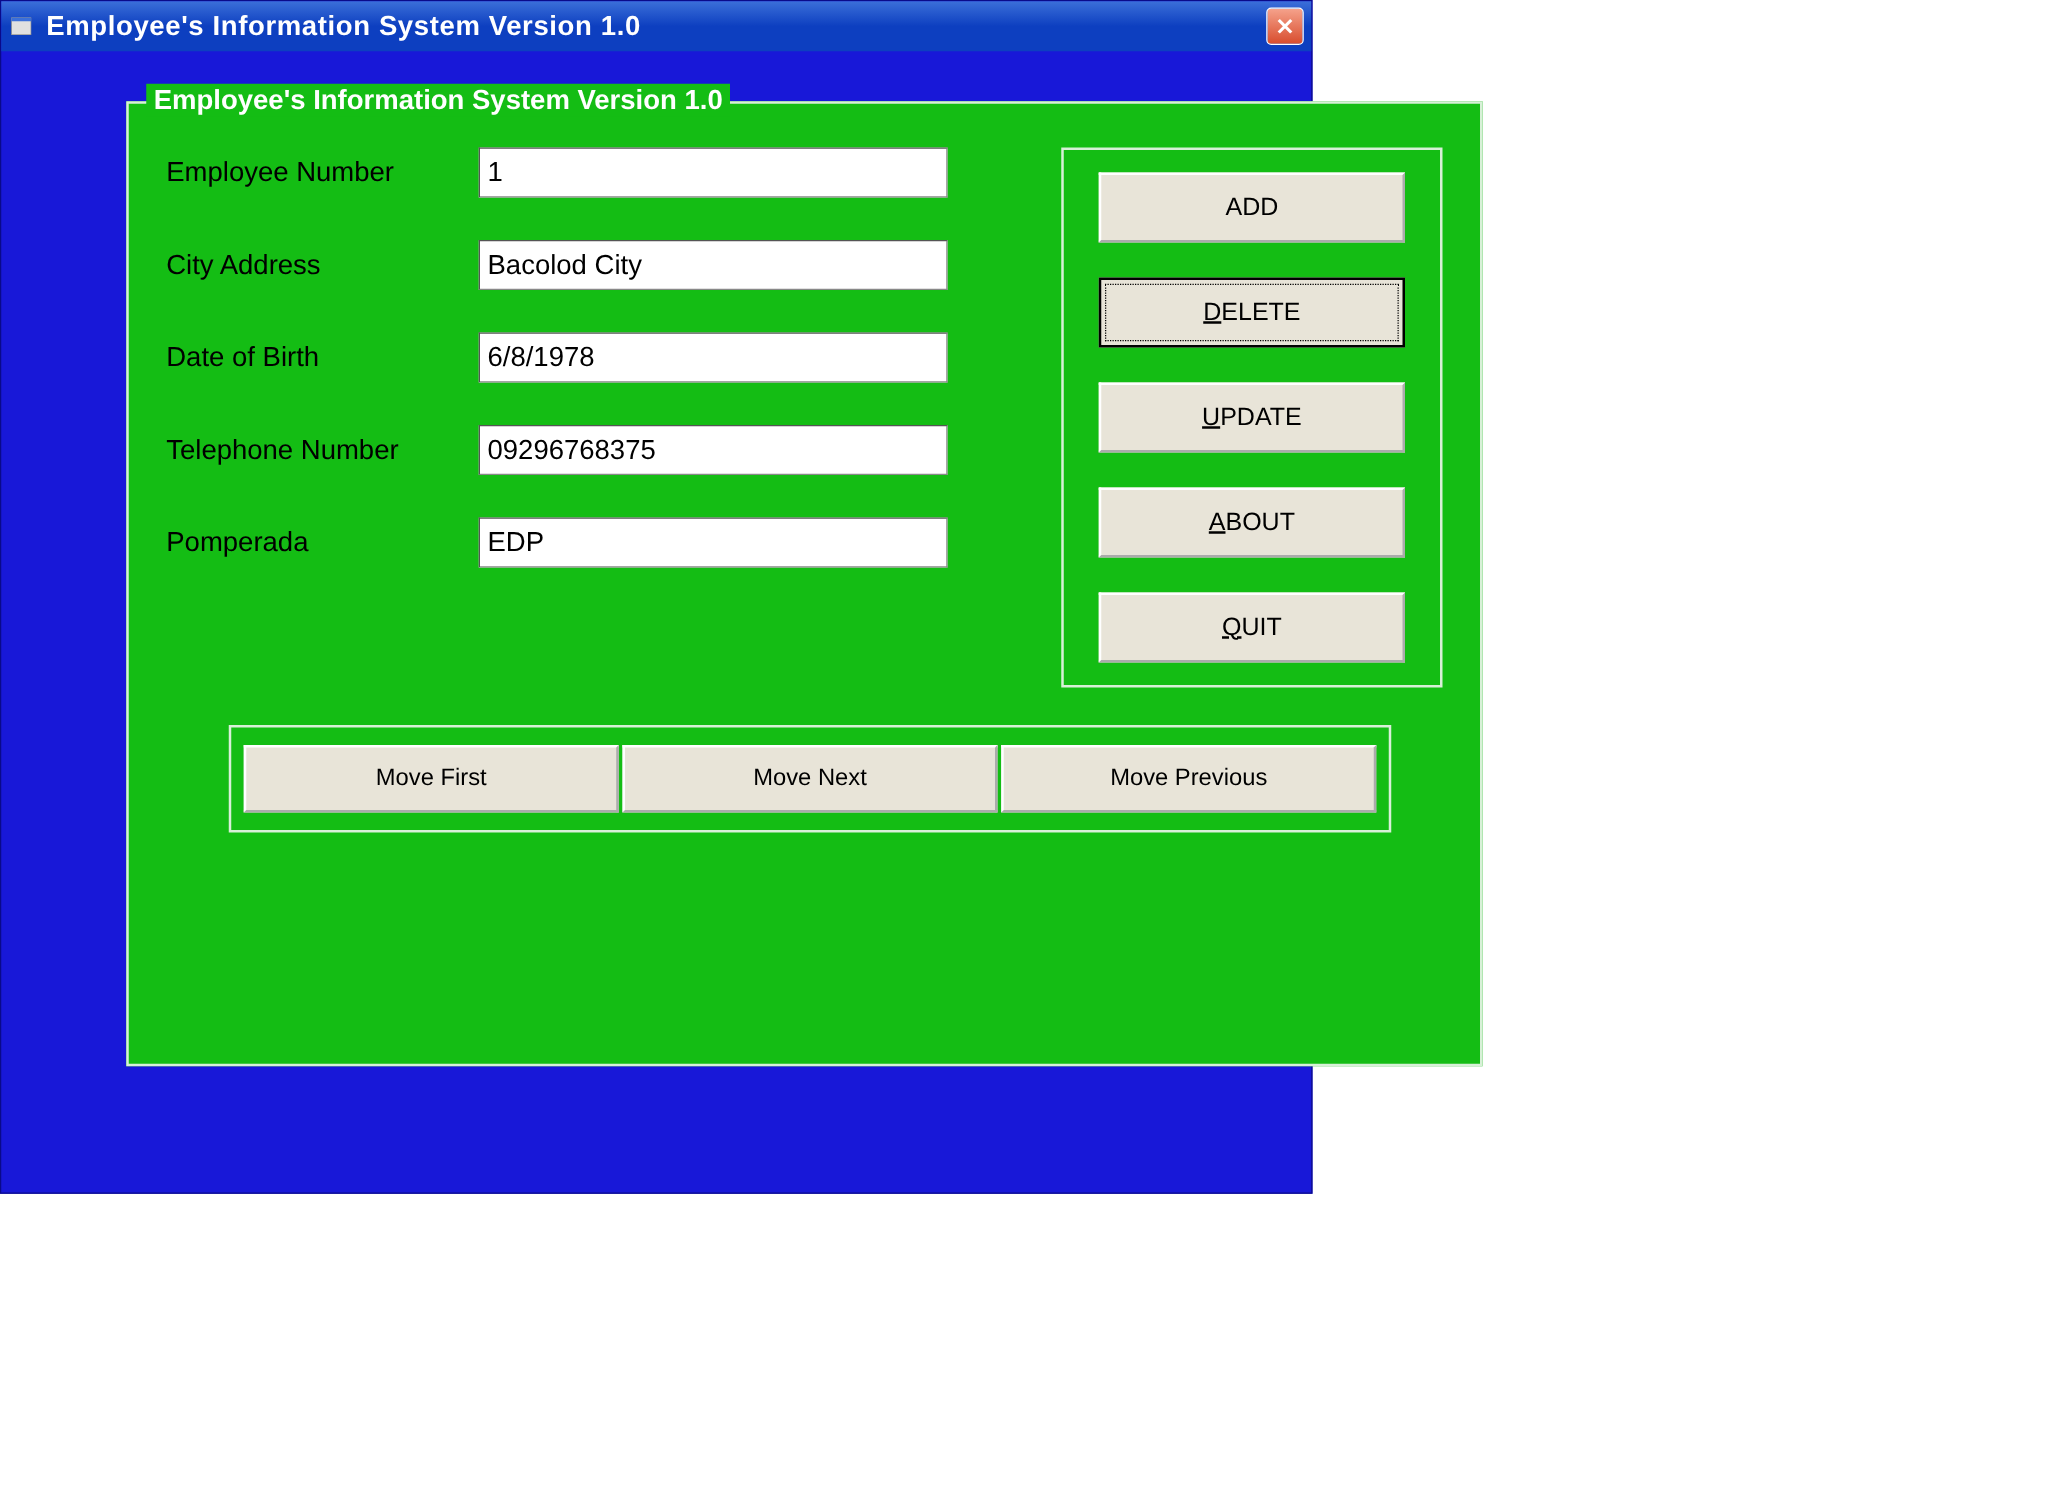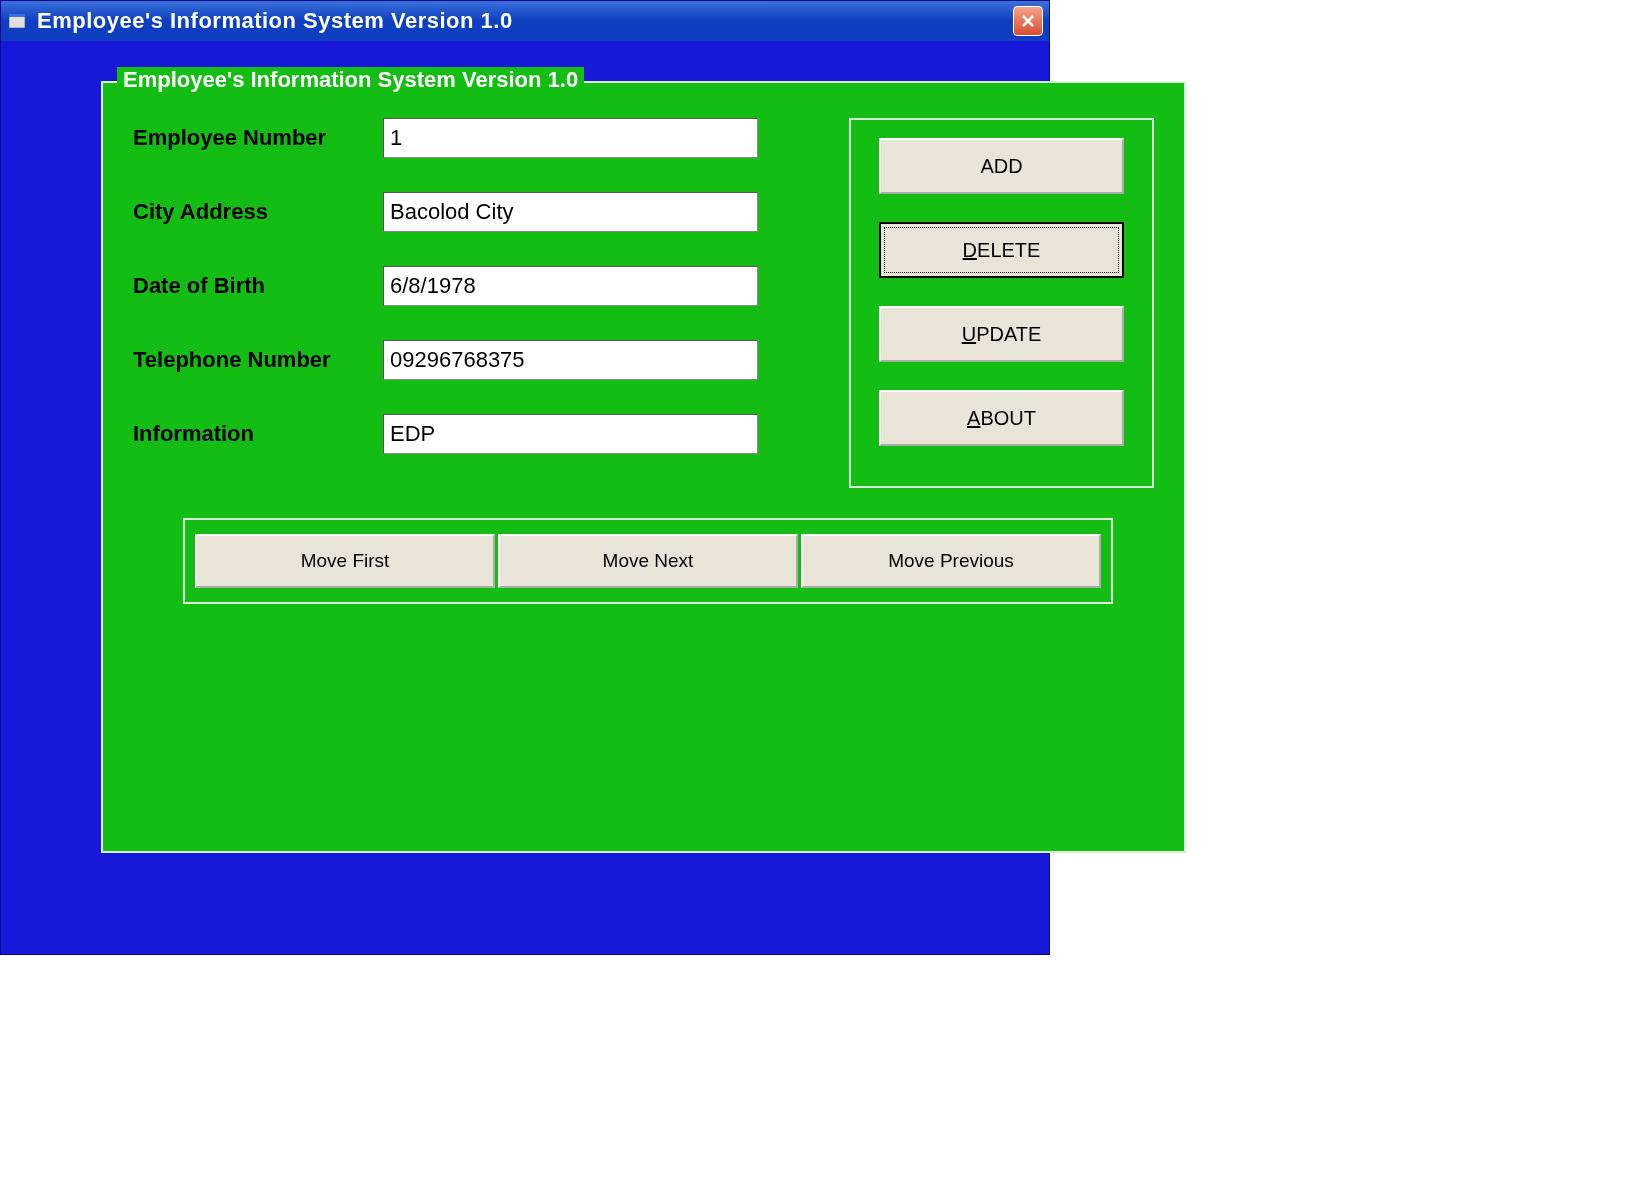--- a/index.html
+++ b/index.html
@@ -86,21 +86,20 @@
     .field-row {
       display: flex;
       align-items: center;
       margin-bottom: 34px;
     }
     .field-label {
       width: 250px;
       color: #000;
       font-size: 22px;
       font-family: Arial, sans-serif;
-      font-weight: bold;
     }
     .field-input {
       width: 375px;
       height: 40px;
       border: 1px solid #888;
       border-top-color: #555;
       border-left-color: #555;
       background: #fff;
       font-size: 22px;
       font-family: Arial, sans-serif;
@@ -199,38 +198,41 @@
             <div class="field-label">Date of Birth</div>
             <input class="field-input" value="6/8/1978" style="">
           </div>
 
           <div class="field-row">
             <div class="field-label">Telephone Number</div>
             <input class="field-input" value="09296768375" style="">
           </div>
 
           <div class="field-row">
-            <div class="field-label">Information</div>
+            <div class="field-label">Pomperada</div>
             <input class="field-input" value="EDP" style="">
           </div>
 
         </div>
 
         <div class="action-panel">
           <button class="btn">
             <span>ADD</span>
           </button>
           <button class="btn focused">
             <span><span></span><span class="ul">D</span><span>ELETE</span></span>
           </button>
           <button class="btn">
             <span><span></span><span class="ul">U</span><span>PDATE</span></span>
           </button>
           <button class="btn">
             <span><span></span><span class="ul">A</span><span>BOUT</span></span>
+          </button>
+          <button class="btn">
+            <span><span></span><span class="ul">Q</span><span>UIT</span></span>
           </button>
         </div>
       </div>
 
       <div class="nav-panel">
         <button class="nav-btn">
           <span>Move First</span>
         </button>
         <button class="nav-btn">
           <span>Move Next</span>

